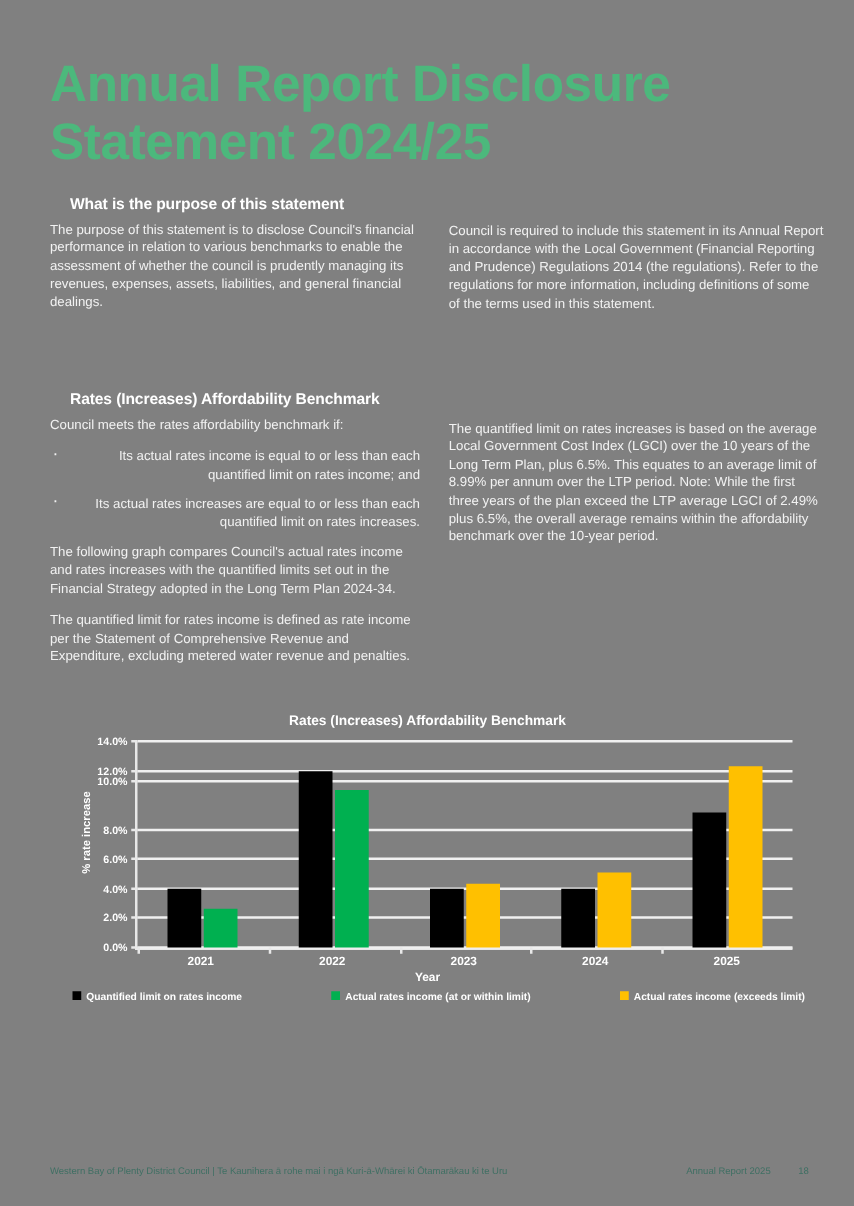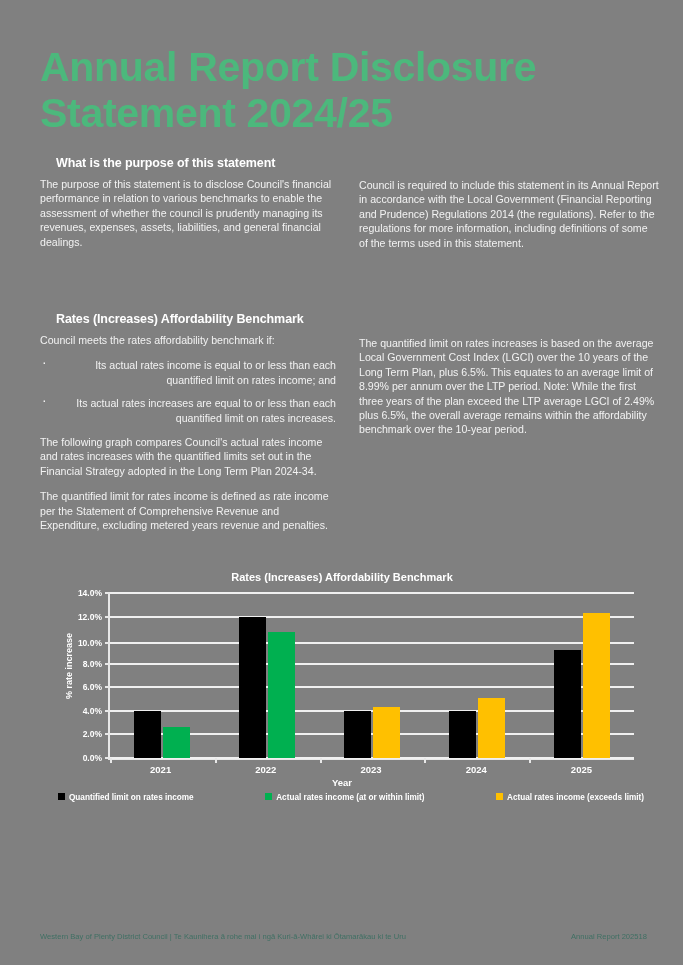--- a/index.html
+++ b/index.html
@@ -228,20 +228,21 @@
     top: 932px;
     display: flex;
     justify-content: space-between;
     align-items: baseline;
     font-size: 7.6px;
     color: #3f6f63;
   }
   .footer-right {
     display: flex;
     align-items: baseline;
+    gap: 22px;
   }
 </style>
 </head>
 <body>
 
 <div class="page">
 
   <div class="title">Annual Report Disclosure Statement 2024/25</div>
 
   <div class="col-left" id="purpose-left">
@@ -254,21 +255,21 @@
   </div>
 
   <div class="col-left" id="rates-left">
     <div class="h2">Rates (Increases) Affordability Benchmark</div>
     <p class="body">Council meets the rates affordability benchmark if:</p>
     <ul class="bullets">
       <li>Its actual rates income is equal to or less than each quantified limit on rates income; and</li>
       <li>Its actual rates increases are equal to or less than each quantified limit on rates increases.</li>
     </ul>
     <p class="body">The following graph compares Council's actual rates income and rates increases with the quantified limits set out in the Financial Strategy adopted in the Long Term Plan 2024-34.</p>
-    <p class="body">The quantified limit for rates income is defined as rate income per the Statement of Comprehensive Revenue and Expenditure, excluding metered years revenue and penalties.</p>
+    <p class="body">The quantified limit for rates income is defined as rate income per the Statement of Comprehensive Revenue and Expenditure, excluding metered water revenue and penalties.</p>
   </div>
 
   <div class="col-right" id="rates-right">
     <p class="body">The quantified limit on rates increases is based on the average Local Government Cost Index (LGCI) over the 10 years of the Long Term Plan, plus 6.5%. This equates to an average limit of 8.99% per annum over the LTP period. Note: While the first three years of the plan exceed the LTP average LGCI of 2.49% plus 6.5%, the overall average remains within the affordability benchmark over the 10-year period.</p>
   </div>
 
   <div class="chart-wrap">
     <div class="chart-title">Rates (Increases) Affordability Benchmark</div>
     <div class="y-axis-title">% rate increase</div>
 
@@ -287,21 +288,21 @@
             <span class="ytick-mark" style="top: 0px;"></span>
           </div>
           <div class="gridline" style="top: 93.2857px;">
             <span class="ytick-label" style="top: 1px;">6.0%</span>
             <span class="ytick-mark" style="top: 0px;"></span>
           </div>
           <div class="gridline" style="top: 69.7143px;">
             <span class="ytick-label" style="top: 1px; padding-left: 48px;">8.0%</span>
             <span class="ytick-mark" style="top: 0px;"></span>
           </div>
-          <div class="gridline" style="top: 49px;">
+          <div class="gridline" style="top: 31px;">
             <span class="ytick-label" style="top: 1px;">10.0%</span>
             <span class="ytick-mark" style="top: 0px;"></span>
           </div>
           <div class="gridline" style="top: 22.5714px;">
             <span class="ytick-label" style="top: 1px;">12.0%</span>
             <span class="ytick-mark" style="top: 0px;"></span>
           </div>
           <div class="gridline" style="top: -1px;">
             <span class="ytick-label" style="top: 1px;">14.0%</span>
             <span class="ytick-mark" style="top: 0px;"></span>

